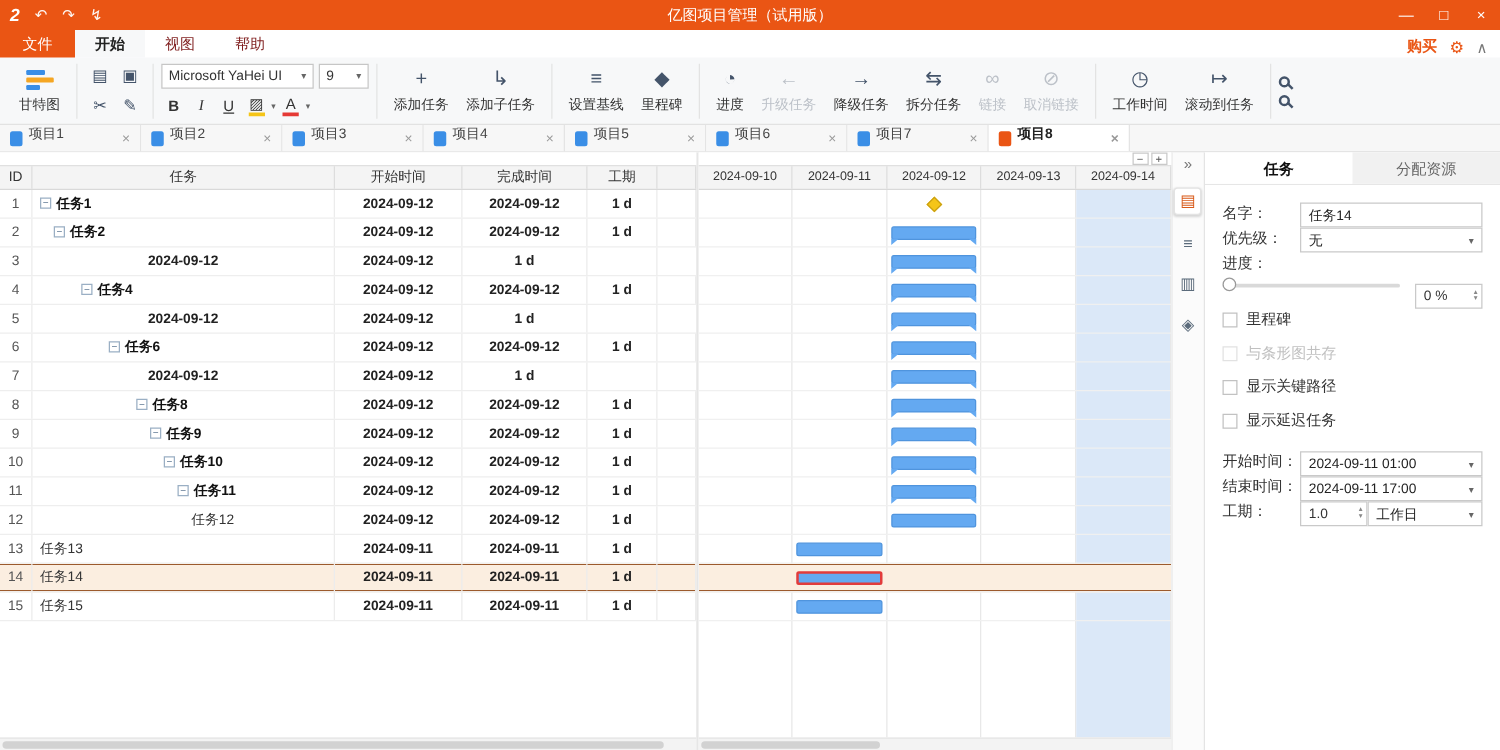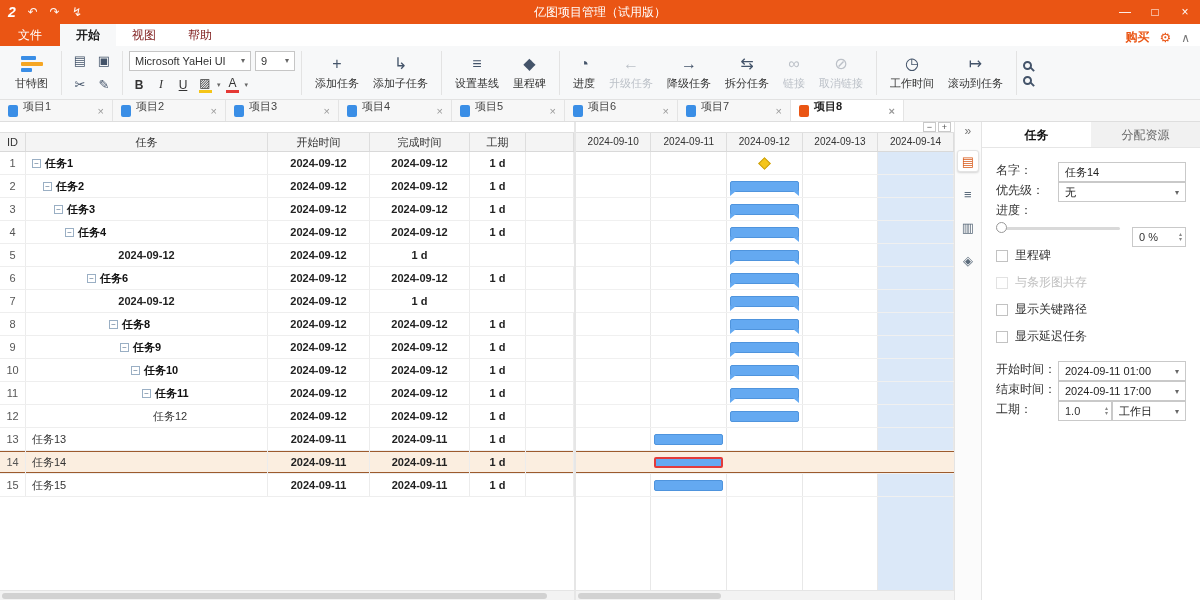--- a/index.html
+++ b/index.html
@@ -129,21 +129,21 @@
   .spin { width:54px; height:20px; border:1px solid #c9c9c9; background:#fff; display:flex; align-items:center; padding:0 3px 0 6px; font-size:11px; cursor:text; }
   .spin .sval { flex:1; }
   .spin-arr { display:flex; flex-direction:column; line-height:5px; }
   .spin-arr i { font-style:normal; font-size:6px; color:#888; cursor:pointer; }
   .crow { display:flex; align-items:center; gap:7px; margin-bottom:10px; }
   .cbox { width:12px; height:12px; border:1px solid #c2c2c2; background:#fff; flex:none; cursor:pointer; }
   .crow.dis .cbox { border-color:#e2e2e2; cursor:default; }
   .crow.dis .clabel { color:#c0c0c0; }
   .mt { margin-top:16px; }
   .spacer { flex:1; }
-  .w74 { flex:none; width:74px; }
+  .w74 { flex:none; width:92px; }
 </style>
 </head>
 <body>
 
 <div class="titlebar">
   <div class="tb-left">
     <span class="logo">2</span>
     <span class="tb-ic">↶</span>
     <span class="tb-ic">↷</span>
     <span class="tb-ic">↯</span>
@@ -366,21 +366,20 @@
         <div class="trow">
           <div class="tc tc-id">2</div>
           <div class="tc tc-name" style="padding-left: 17px;"><span class="exp">−</span><span class="tname b">任务2</span></div>
           <div class="tc tc-date">2024-09-12</div>
           <div class="tc tc-date">2024-09-12</div>
           <div class="tc tc-dur">1 d</div>
           <div class="tc"></div>
         </div>
         <div class="trow">
           <div class="tc tc-id">3</div>
-          <div class="tc tc-name" style="padding-left: 28px;"><span class="exp">−</span><span class="tname b">任务3</span></div>
           <div class="tc tc-date">2024-09-12</div>
           <div class="tc tc-date">2024-09-12</div>
           <div class="tc tc-dur">1 d</div>
           <div class="tc"></div>
         </div>
         <div class="trow">
           <div class="tc tc-id">4</div>
           <div class="tc tc-name" style="padding-left: 39px;"><span class="exp">−</span><span class="tname b">任务4</span></div>
           <div class="tc tc-date">2024-09-12</div>
           <div class="tc tc-date">2024-09-12</div>

